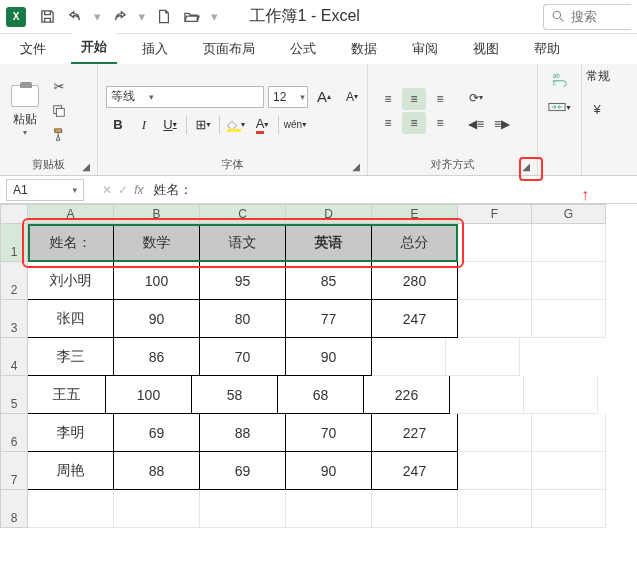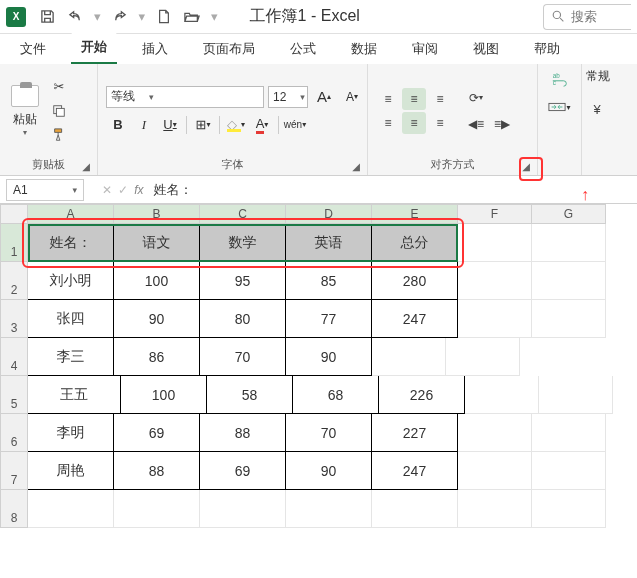--- a/index.html
+++ b/index.html
@@ -301,23 +301,23 @@
       <div class="ch sel" style="width: 86px;">C</div>
       <div class="ch sel" style="width: 86px;">D</div>
       <div class="ch sel" style="width: 86px;">E</div>
       <div class="ch" style="width: 74px;">F</div>
       <div class="ch" style="width: 74px;">G</div>
     </div>
   <div class="data-rows" id="data-rows">
       <div class="drow">
         <div class="rn sel">1</div>
         <div class="cell hdr-cell" style="width: 86px;">姓名：</div>
+        <div class="cell hdr-cell" style="width: 86px;">数学</div>
         <div class="cell hdr-cell" style="width: 86px;">语文</div>
-        <div class="cell hdr-cell" style="width: 86px;">数学</div>
-        <div class="cell hdr-cell" style="width: 86px;">英语</div>
+        <div class="cell hdr-cell" style="width: 86px; font-weight: bold;">英语</div>
         <div class="cell hdr-cell" style="width: 86px;">总分</div>
         <div class="empty-cell" style="width: 74px;"></div>
         <div class="empty-cell" style="width: 74px;"></div>
       </div>
       <div class="drow">
         <div class="rn">2</div>
         <div class="cell" style="width: 86px;">刘小明</div>
         <div class="cell" style="width: 86px;">100</div>
         <div class="cell" style="width: 86px;">95</div>
         <div class="cell" style="width: 86px;">85</div>
@@ -339,21 +339,21 @@
         <div class="rn">4</div>
         <div class="cell" style="width: 86px;">李三</div>
         <div class="cell" style="width: 86px;">86</div>
         <div class="cell" style="width: 86px;">70</div>
         <div class="cell" style="width: 86px;">90</div>
         <div class="empty-cell" style="width: 74px;"></div>
         <div class="empty-cell" style="width: 74px;"></div>
       </div>
       <div class="drow">
         <div class="rn">5</div>
-        <div class="cell" style="width: 93px;">王五</div>
+        <div class="cell" style="width: 78px;">王五</div>
         <div class="cell" style="width: 86px;">100</div>
         <div class="cell" style="width: 86px;">58</div>
         <div class="cell" style="width: 86px;">68</div>
         <div class="cell" style="width: 86px;">226</div>
         <div class="empty-cell" style="width: 74px;"></div>
         <div class="empty-cell" style="width: 74px;"></div>
       </div>
       <div class="drow">
         <div class="rn">6</div>
         <div class="cell" style="width: 86px;">李明</div>

